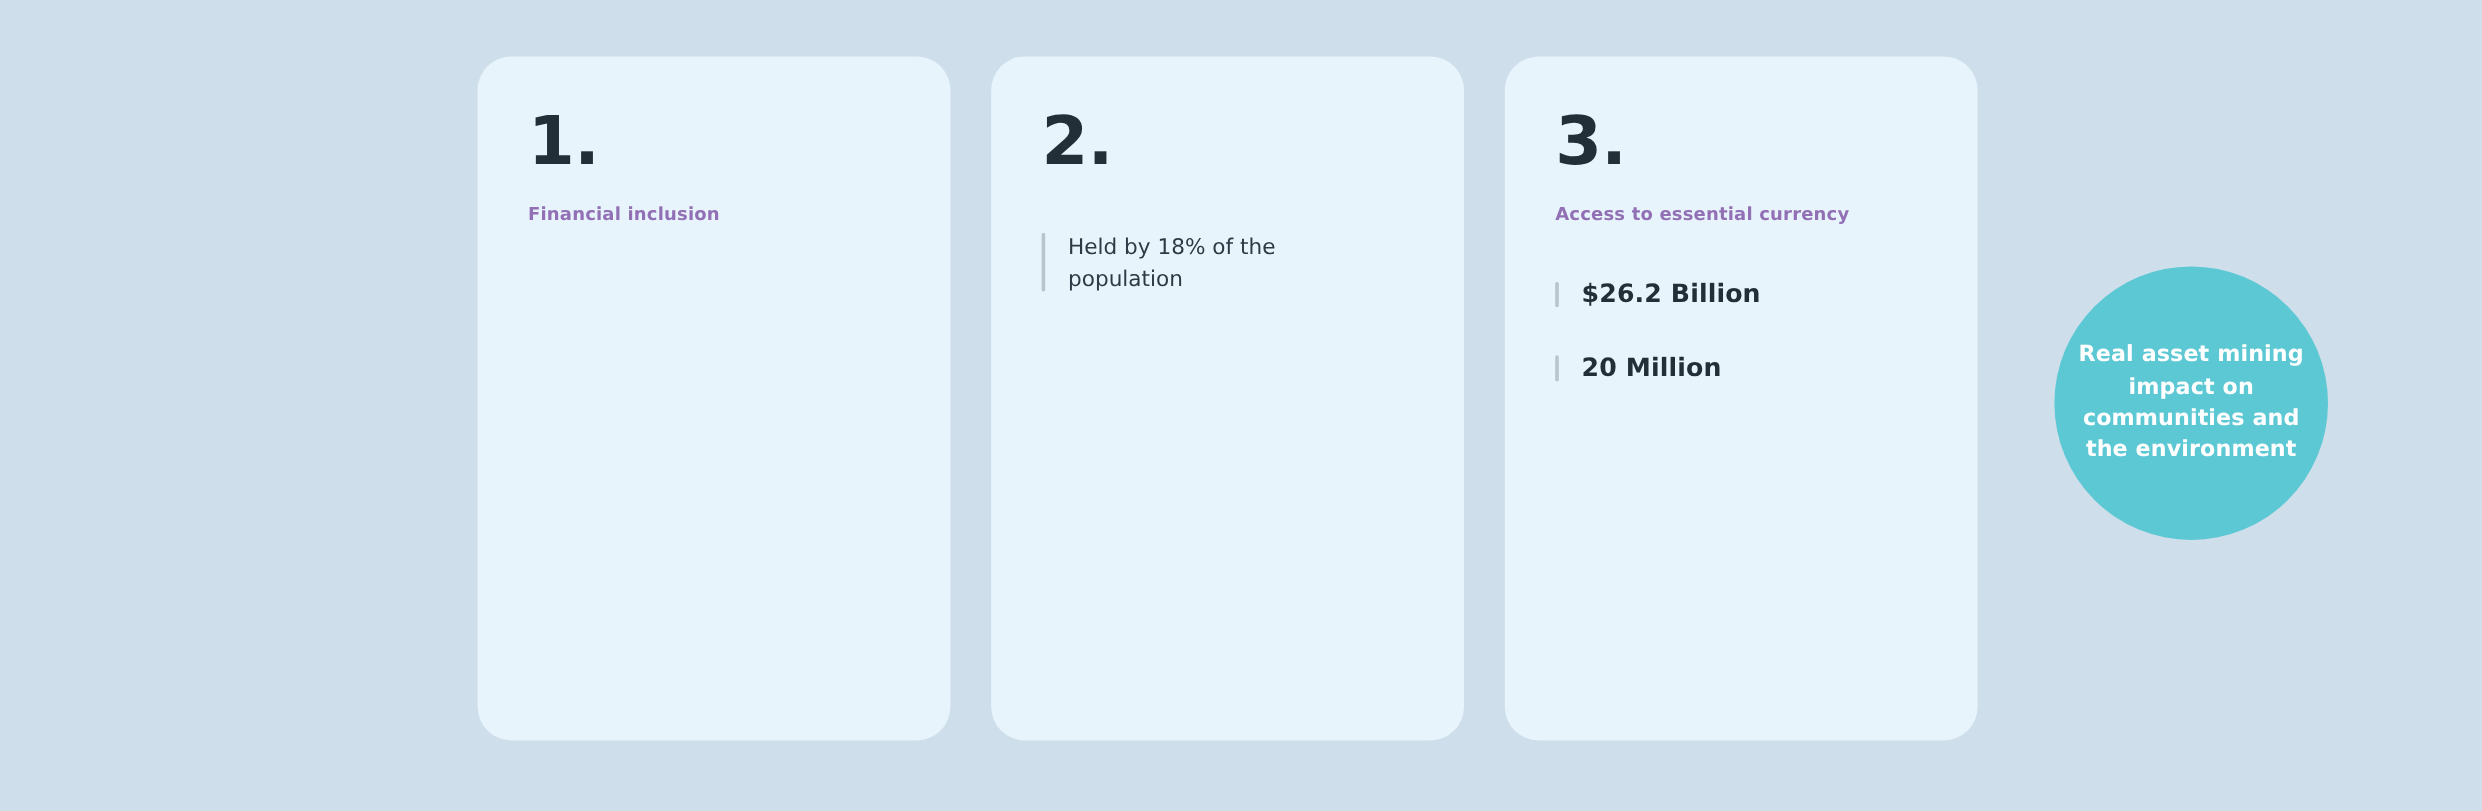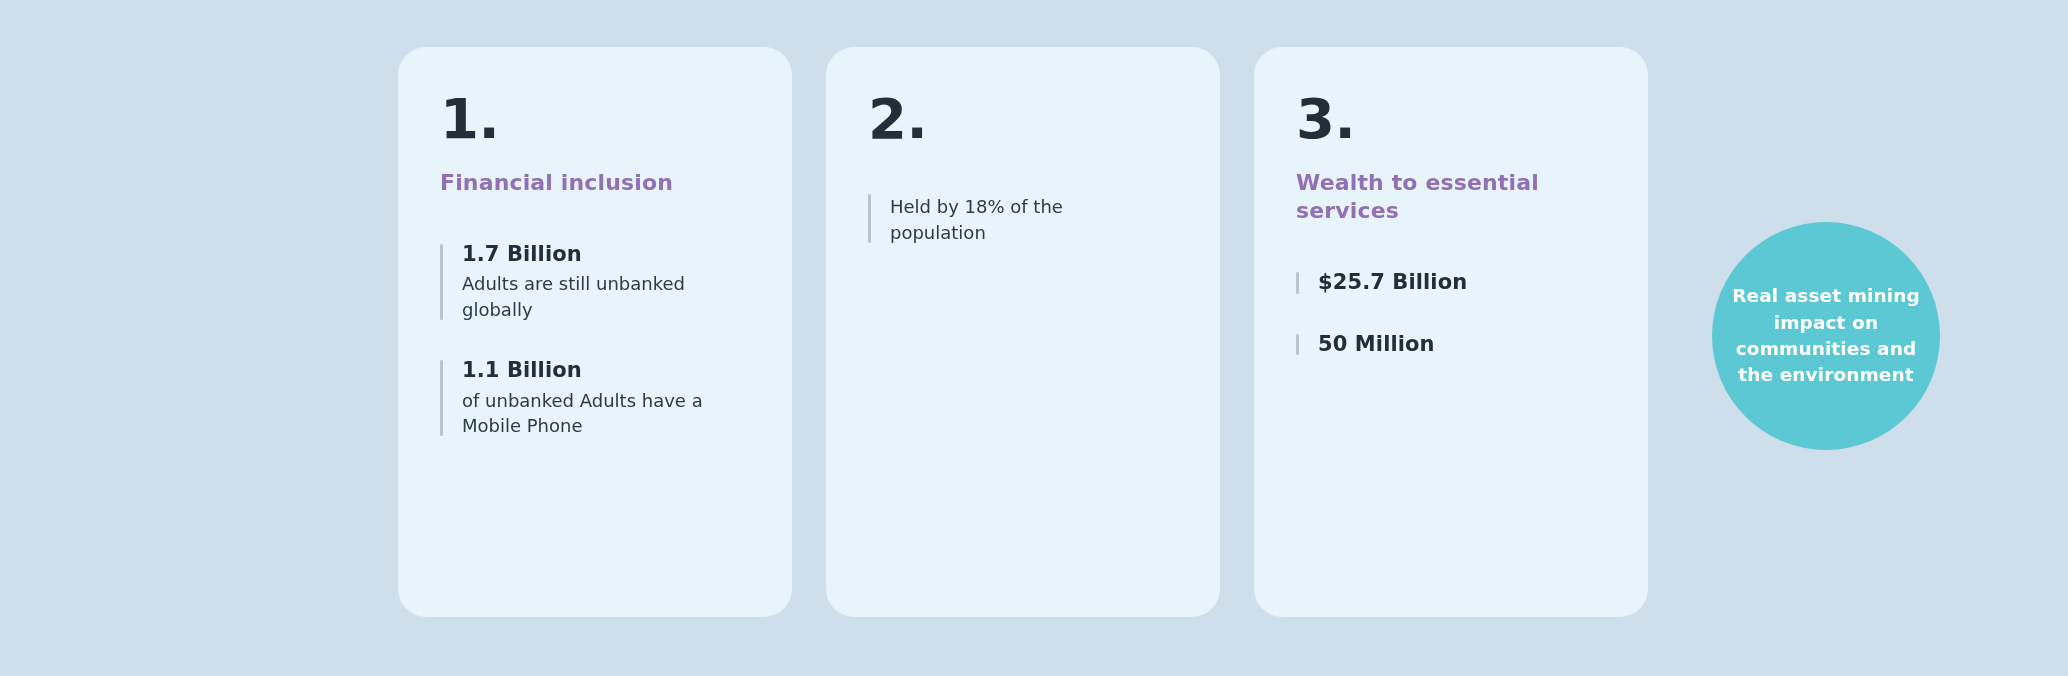--- a/index.html
+++ b/index.html
@@ -68,21 +68,21 @@
   .card-number {
     font-size: 56px;
     font-weight: bold;
     color: #232f38;
     line-height: 1;
     letter-spacing: -0.5px;
   }
 
   .card-heading {
     margin-top: 22px;
-    font-size: 22px;
+    font-size: 15px;
     font-weight: bold;
     color: #9270b5;
     line-height: 1.28;
     letter-spacing: 0.15px;
   }
 
   .stats {
     margin-top: 44px;
     display: flex;
     flex-direction: column;
@@ -124,53 +124,41 @@
 <body>
 
 <div class="stage">
 
 
   <div class="cards">
 
     <div class="card">
       <div class="card-number">1.</div>
       <div class="card-heading">Financial inclusion</div>
-      <div class="stats">
-        <div class="stat">
-          <div class="stat-value">1.7 Billion</div>
-          <div class="stat-desc">Adults are still unbanked
-globally</div>
-        </div>
-        <div class="stat">
-          <div class="stat-value">1.1 Billion</div>
-          <div class="stat-desc">of unbanked Adults have a
-Mobile Phone</div>
-        </div>
-      </div>
     </div>
 
     <div class="card">
       <div class="card-number">2.</div>
       <div class="stats">
         <div class="stat">
           <div class="stat-desc">Held by 18% of the
 population</div>
         </div>
       </div>
     </div>
 
     <div class="card">
       <div class="card-number">3.</div>
-      <div class="card-heading">Wealth to essential services</div>
+      <div class="card-heading">Access to essential currency</div>
       <div class="stats">
         <div class="stat">
-          <div class="stat-value">$25.7 Billion</div>
+          <div class="stat-value">$26.2 Billion</div>
         </div>
         <div class="stat">
-          <div class="stat-value">50 Million</div>
+          <div class="stat-value">20 Million</div>
         </div>
       </div>
     </div>
 
   </div>
 
   <div class="circle" id="circle-right">
     <div class="circle-text">Real asset  mining impact on communities and the environment</div>
   </div>
 

